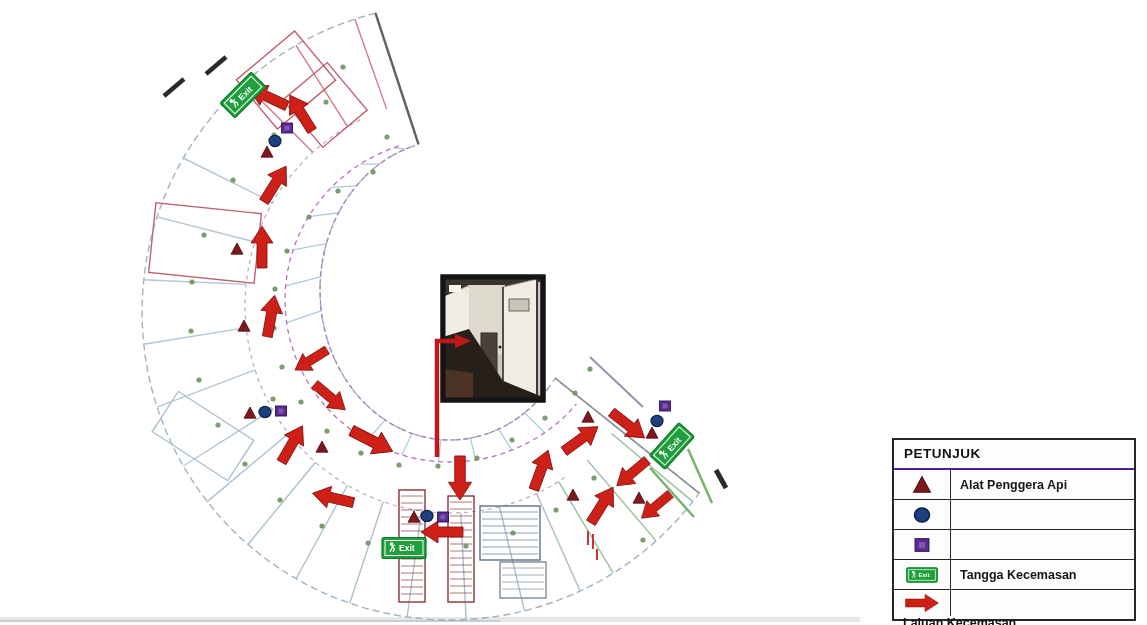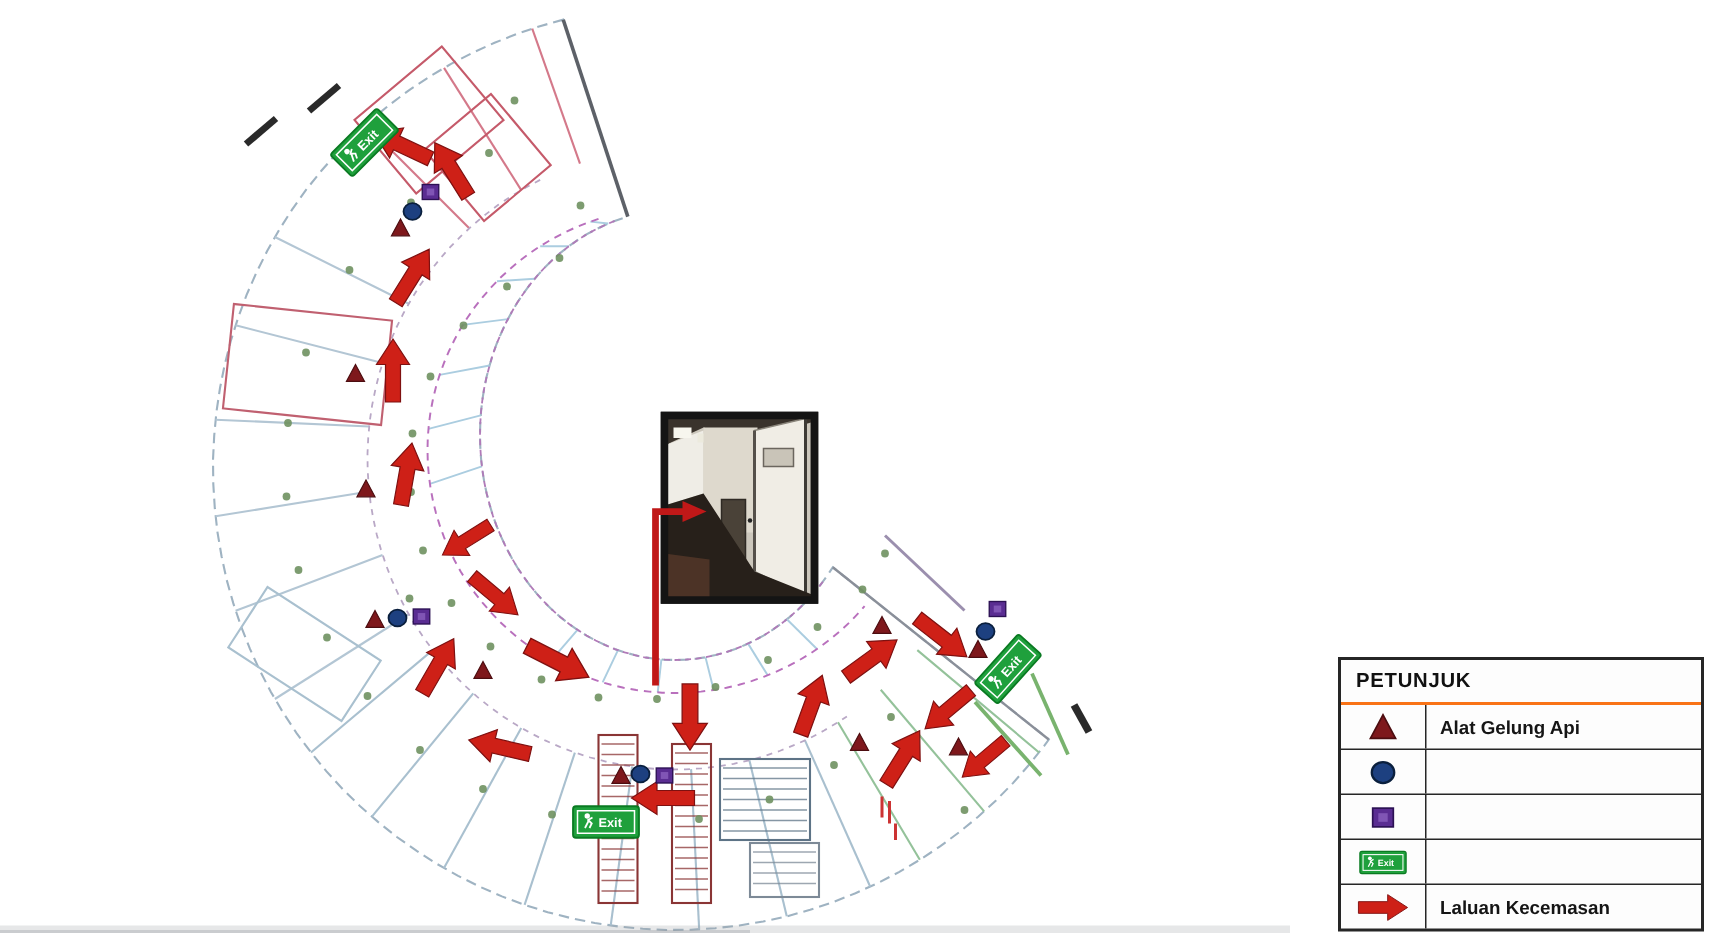--- a/index.html
+++ b/index.html
@@ -1,23 +1,23 @@
 <!DOCTYPE html>
 <html><head>
 <meta charset="utf-8">
 <style>
   html,body{margin:0;padding:0;background:#ffffff;font-family:"Liberation Sans",sans-serif;}
   .stage{position:relative;width:1147px;height:625px;background:#ffffff;overflow:hidden;}
   #plan-svg{position:absolute;left:0;top:0;}
   .legend{position:absolute;left:892px;top:438px;width:244px;background:#fdfdfd;
           border:2px solid #262626;box-sizing:border-box;}
   .legend-title{height:28px;line-height:28px;padding-left:10px;font-weight:bold;
-          font-size:13.5px;letter-spacing:.5px;color:#111;border-bottom:2px solid #f97316;}
+          font-size:13.5px;letter-spacing:.5px;color:#111;border-bottom:2px solid #4c1d95;}
   .legend-row{display:flex;height:29px;border-bottom:1.6px solid #262626;align-items:stretch;}
-  .legend-row:last-child{border-bottom:none;}
+  .legend-row:last-child{border-bottom:none;flex-direction:column;}
   .legend-icon{width:56px;border-right:1.6px solid #262626;display:flex;
           align-items:center;justify-content:center;}
   .legend-label{flex:1;display:flex;align-items:center;padding-left:9px;font-weight:bold;
           font-size:12.5px;color:#151515;}
 </style>
 </head>
 <body>
 
 <div class="stage">
   <svg id="plan-svg" width="880" height="625" viewBox="0 0 880 625">
@@ -277,21 +277,21 @@
 
   <div class="legend">
     <div class="legend-title">PETUNJUK</div>
     <div id="legend-rows">
         <div class="legend-row">
           <div class="legend-icon">
             <svg width="50" height="26">
               <polygon points="-6,5.2 0,-6 6,5.2" transform="translate(25 13) scale(1.4)" fill="#7e181c" stroke="#4c0d10" stroke-width="0.8"></polygon>
             </svg>
           </div>
-          <div class="legend-label">Alat Gelung Api</div>
+          <div class="legend-label">Alat Penggera Api</div>
         </div>
         <div class="legend-row">
           <div class="legend-icon">
             <svg width="50" height="26">
               <ellipse cx="0" cy="0" rx="6" ry="5.6" transform="translate(25 13) scale(1.25)" fill="#1d4080" stroke="#0a1f3d" stroke-width="1.2"></ellipse>
             </svg>
           </div>
         </div>
         <div class="legend-row">
           <div class="legend-icon">
@@ -308,20 +308,21 @@
             <svg width="50" height="26">
               <g transform="translate(25 13) rotate(0) scale(0.7)">
                 <rect x="-22" y="-10.5" width="44" height="21" rx="2" fill="#1fa03c" stroke="#0a7a22" stroke-width="1.2"></rect>
                 <rect x="-19" y="-7.5" width="38" height="15" fill="none" stroke="#ffffff" stroke-width="1"></rect>
                 <circle cx="-12.5" cy="-4" r="1.8" fill="#ffffff"></circle>
                 <path d="M -14,4 L -11.5,-1 L -9.5,1 L -11,4 M -12.5,-1 L -9,-3" stroke="#ffffff" stroke-width="1.2" fill="none"></path>
                 <text x="-5" y="3.4" fill="#ffffff" font-size="8.5" font-weight="bold" font-family="&quot;Liberation Sans&quot;, sans-serif">Exit</text>
               </g>
             </svg>
           </div>
+          <div class="legend-label">Tangga Kecemasan</div>
         </div>
         <div class="legend-row">
           <div class="legend-icon">
             <svg width="50" height="26">
               <path d="M -21,-5 L 4,-5 L 4,-11 L 21,0 L 4,11 L 4,5 L -21,5 Z" transform="translate(25 13) scale(0.78)" fill="#ce2017" stroke="#7e1010" stroke-width="0.8"></path>
             </svg>
           </div>
           <div class="legend-label">Laluan Kecemasan</div>
         </div>
       </div>

